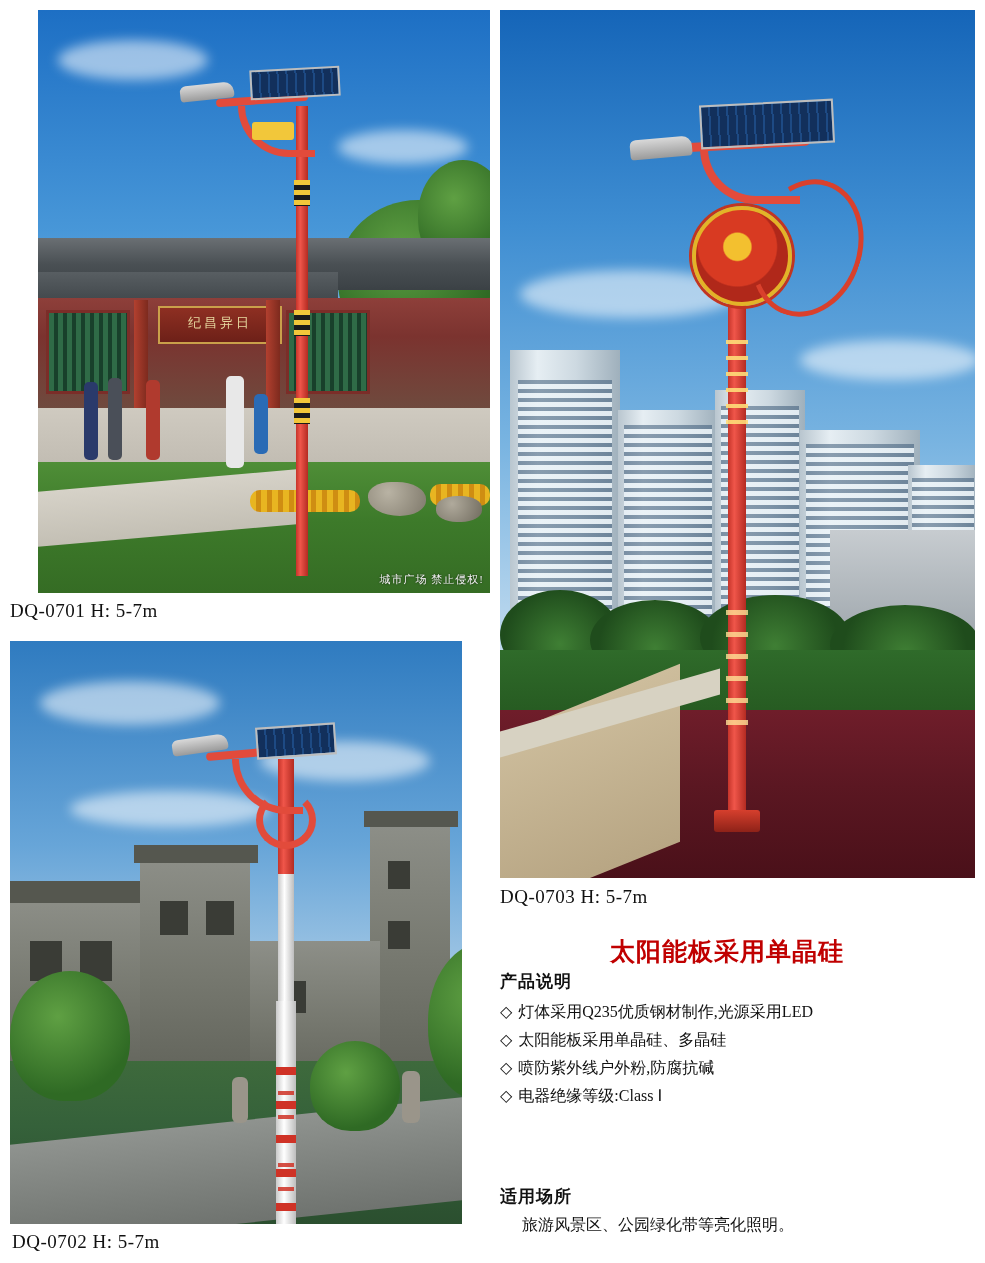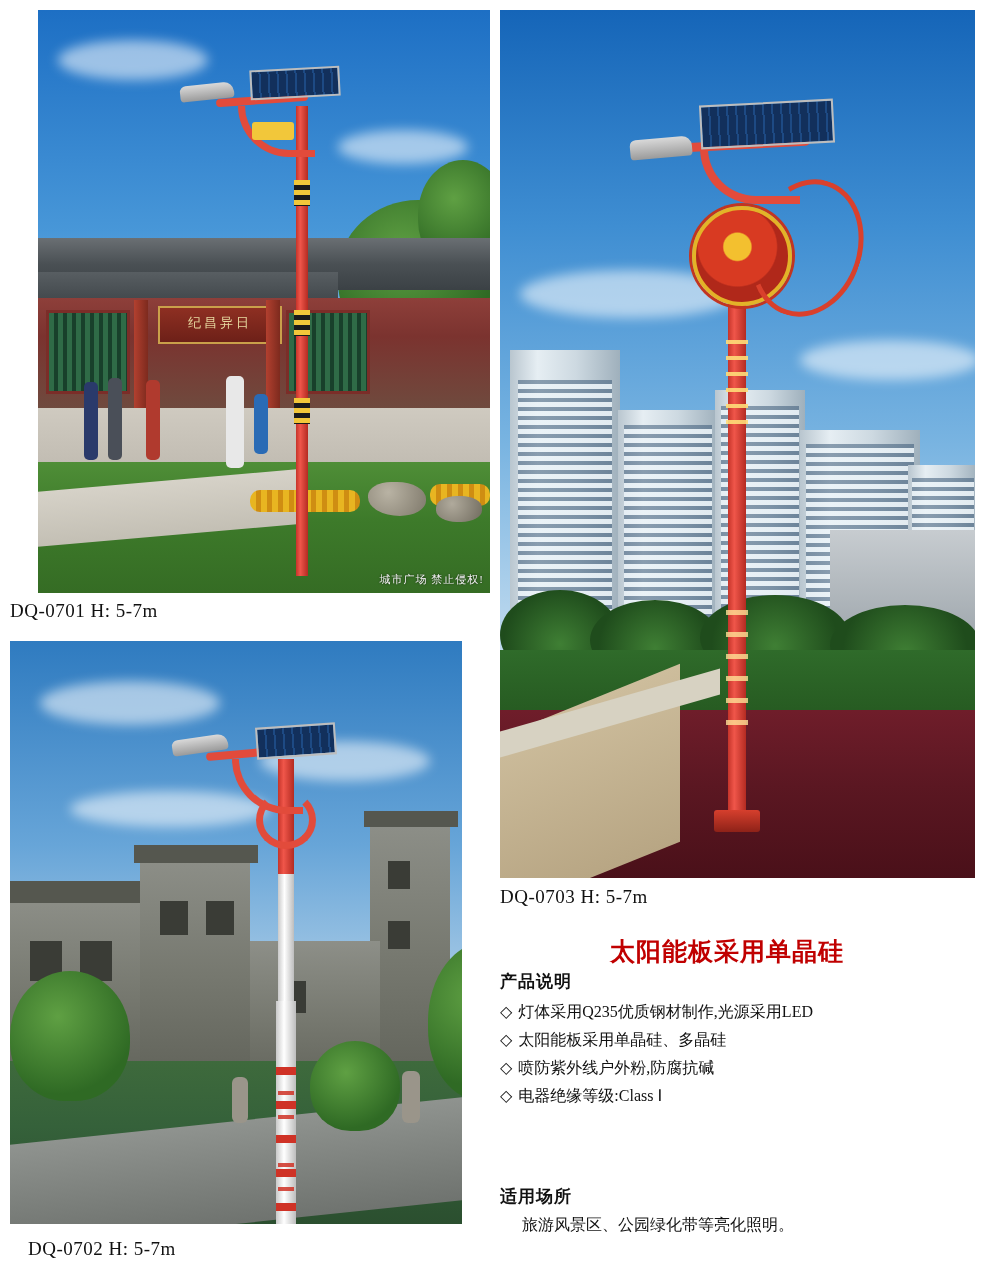--- a/index.html
+++ b/index.html
@@ -311,21 +311,21 @@
     <div class="pole-white" style="left:266px;top:360px;width:20px;height:225px;"></div>
     <div style="position:absolute;left:266px;top:400px;width:20px;height:180px;background:repeating-linear-gradient(180deg,transparent 0 26px,#cf3226 26px 34px);"></div>
     <div style="position:absolute;left:268px;top:430px;width:16px;height:140px;background:repeating-linear-gradient(180deg,transparent 0 20px,rgba(207,50,38,.85) 20px 24px);"></div>
 
     <div class="arm" style="left:196px;top:108px;width:92px;height:8px;transform:rotate(-5deg);"></div>
     <div class="arm" style="left:222px;top:118px;width:64px;height:48px;border-radius:0 0 0 60px;background:transparent;border-left:7px solid #e24b3b;border-bottom:7px solid #e24b3b;"></div>
     <div style="position:absolute;left:246px;top:150px;width:46px;height:44px;border:7px solid #e24b3b;border-radius:50%;border-top-color:transparent;"></div>
     <div class="lamp-head" style="left:162px;top:96px;width:56px;height:16px;transform:rotate(-8deg);"></div>
     <div class="solar-panel" style="left:246px;top:84px;width:76px;height:28px;transform:rotate(-4deg);"></div>
   </div>
-  <div class="caption" style="left:28px;top:1231px;margin-top:7px;">DQ-0702  H: 5-7m</div>
+  <div class="caption" style="left:12px;top:1231px;">DQ-0702  H: 5-7m</div>
 
   <div class="photo" id="photo3">
     <div class="sky sky-c"></div>
     <div class="cloud" style="left:20px;top:260px;width:220px;height:48px;"></div>
     <div class="cloud" style="left:300px;top:330px;width:180px;height:40px;"></div>
 
     <div class="p3-tower" style="left:10px;top:340px;width:110px;height:290px;"></div>
     <div class="p3-win" style="left:18px;top:370px;width:94px;height:240px;"></div>
     <div class="p3-tower" style="left:118px;top:400px;width:100px;height:230px;"></div>
     <div class="p3-win" style="left:124px;top:415px;width:88px;height:205px;"></div>

